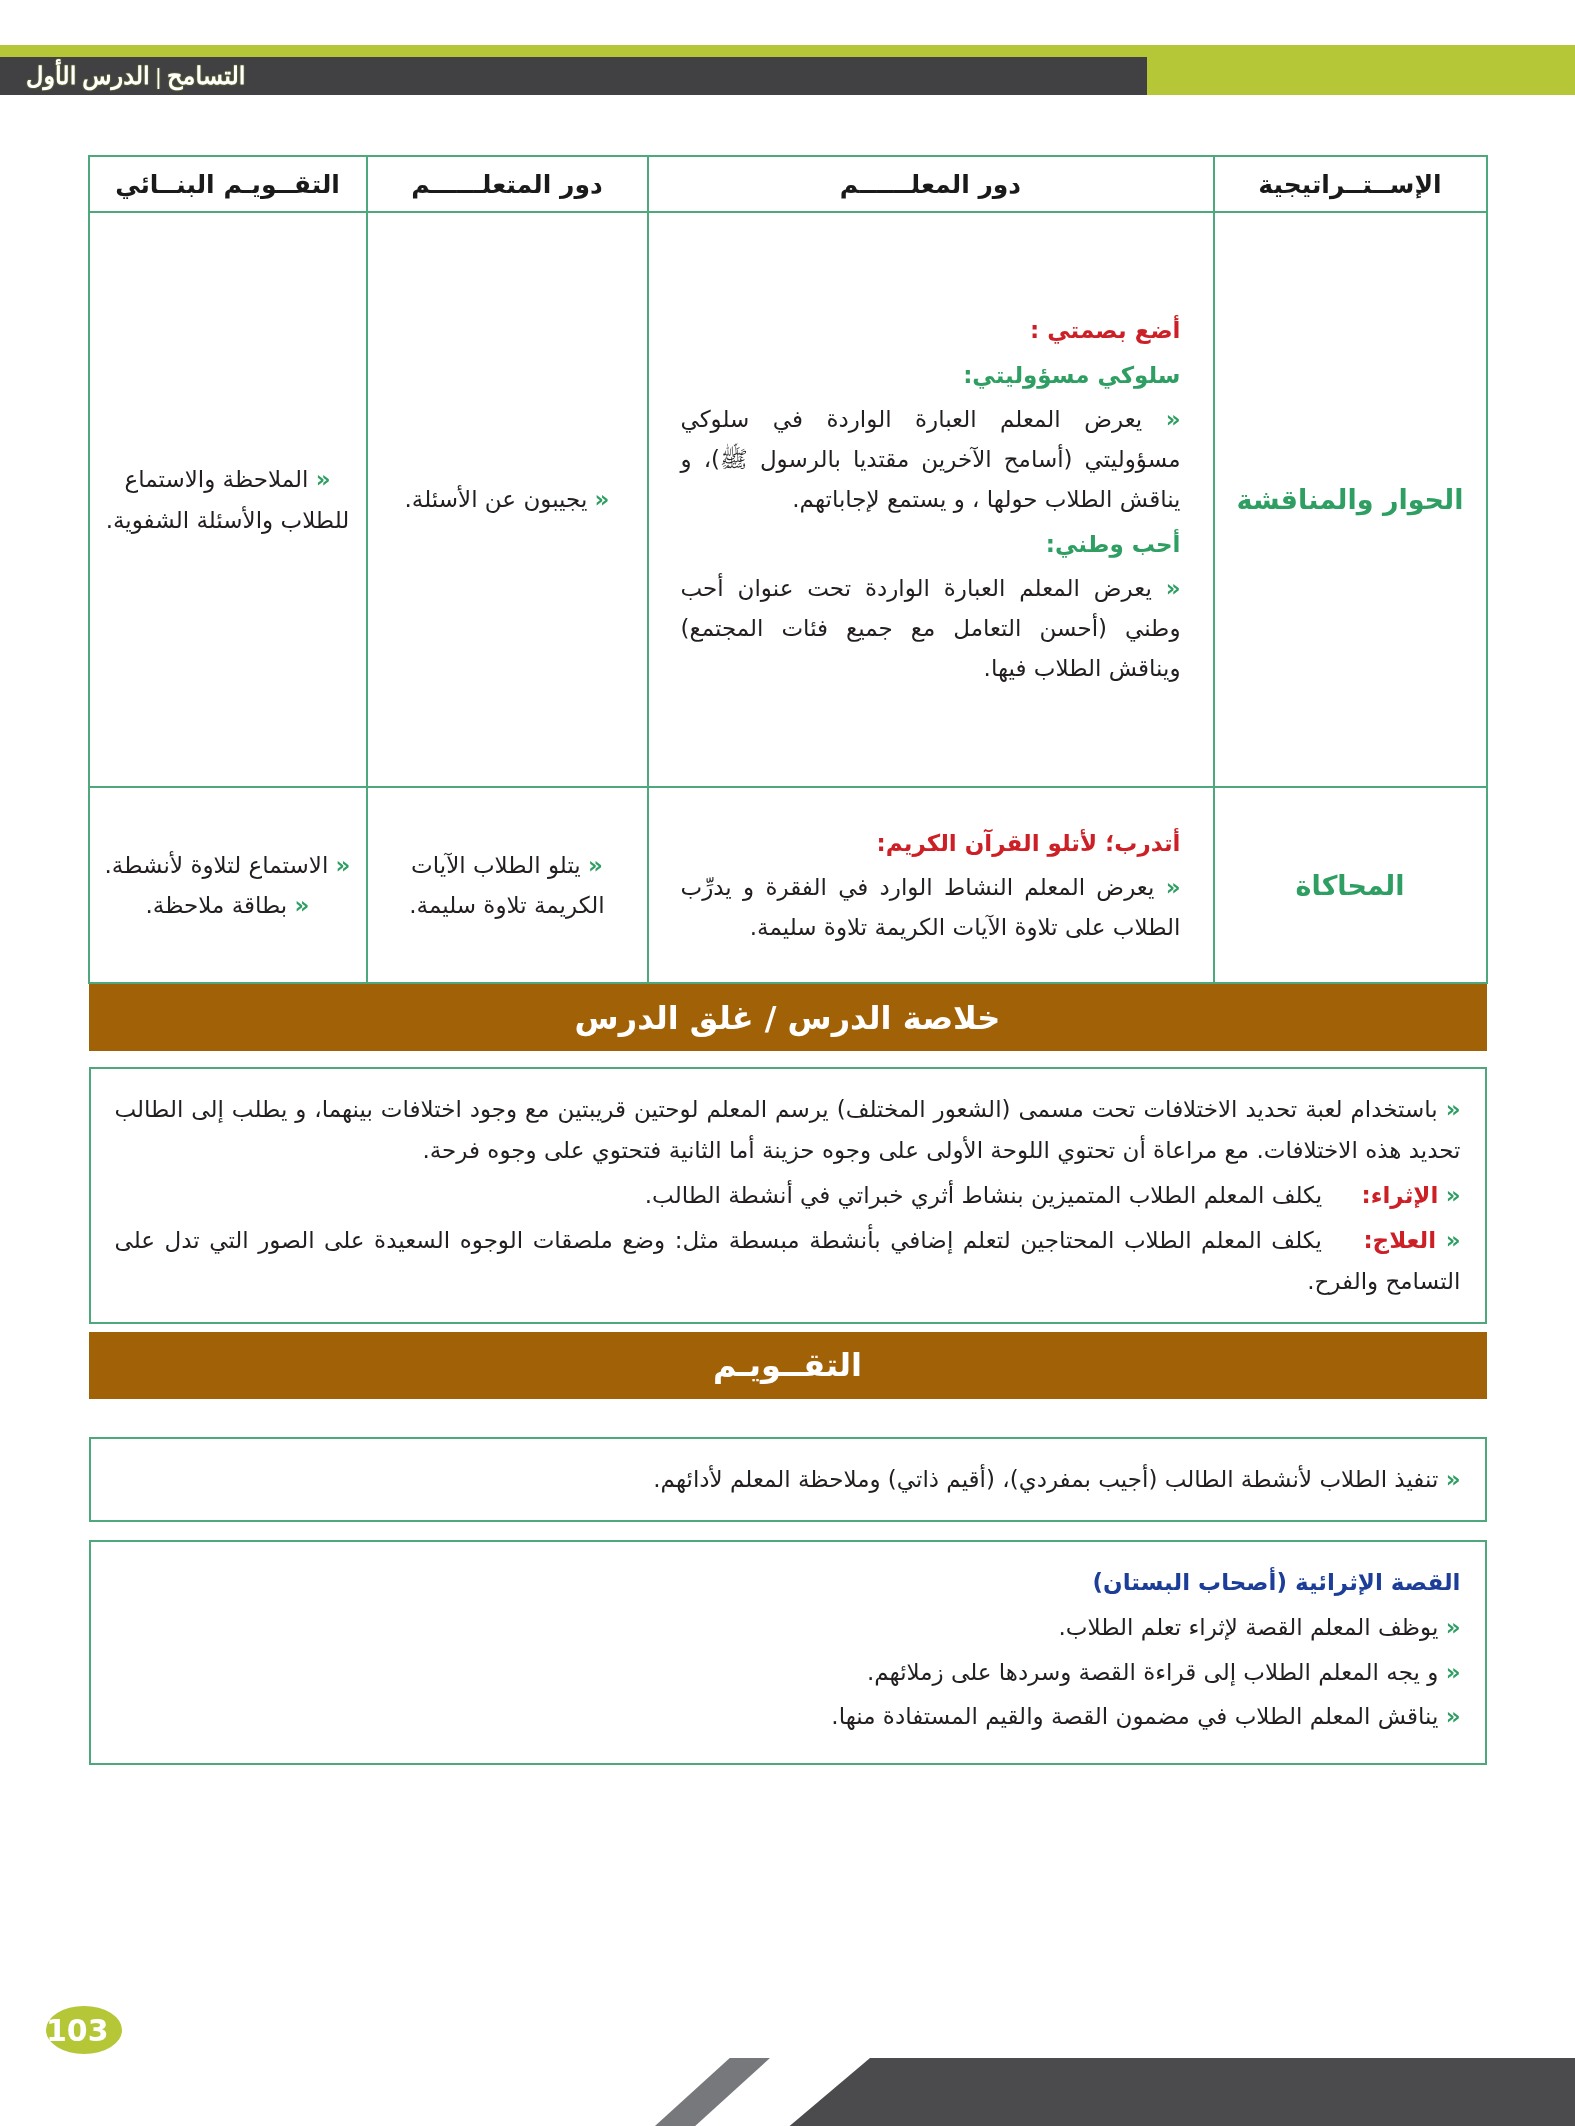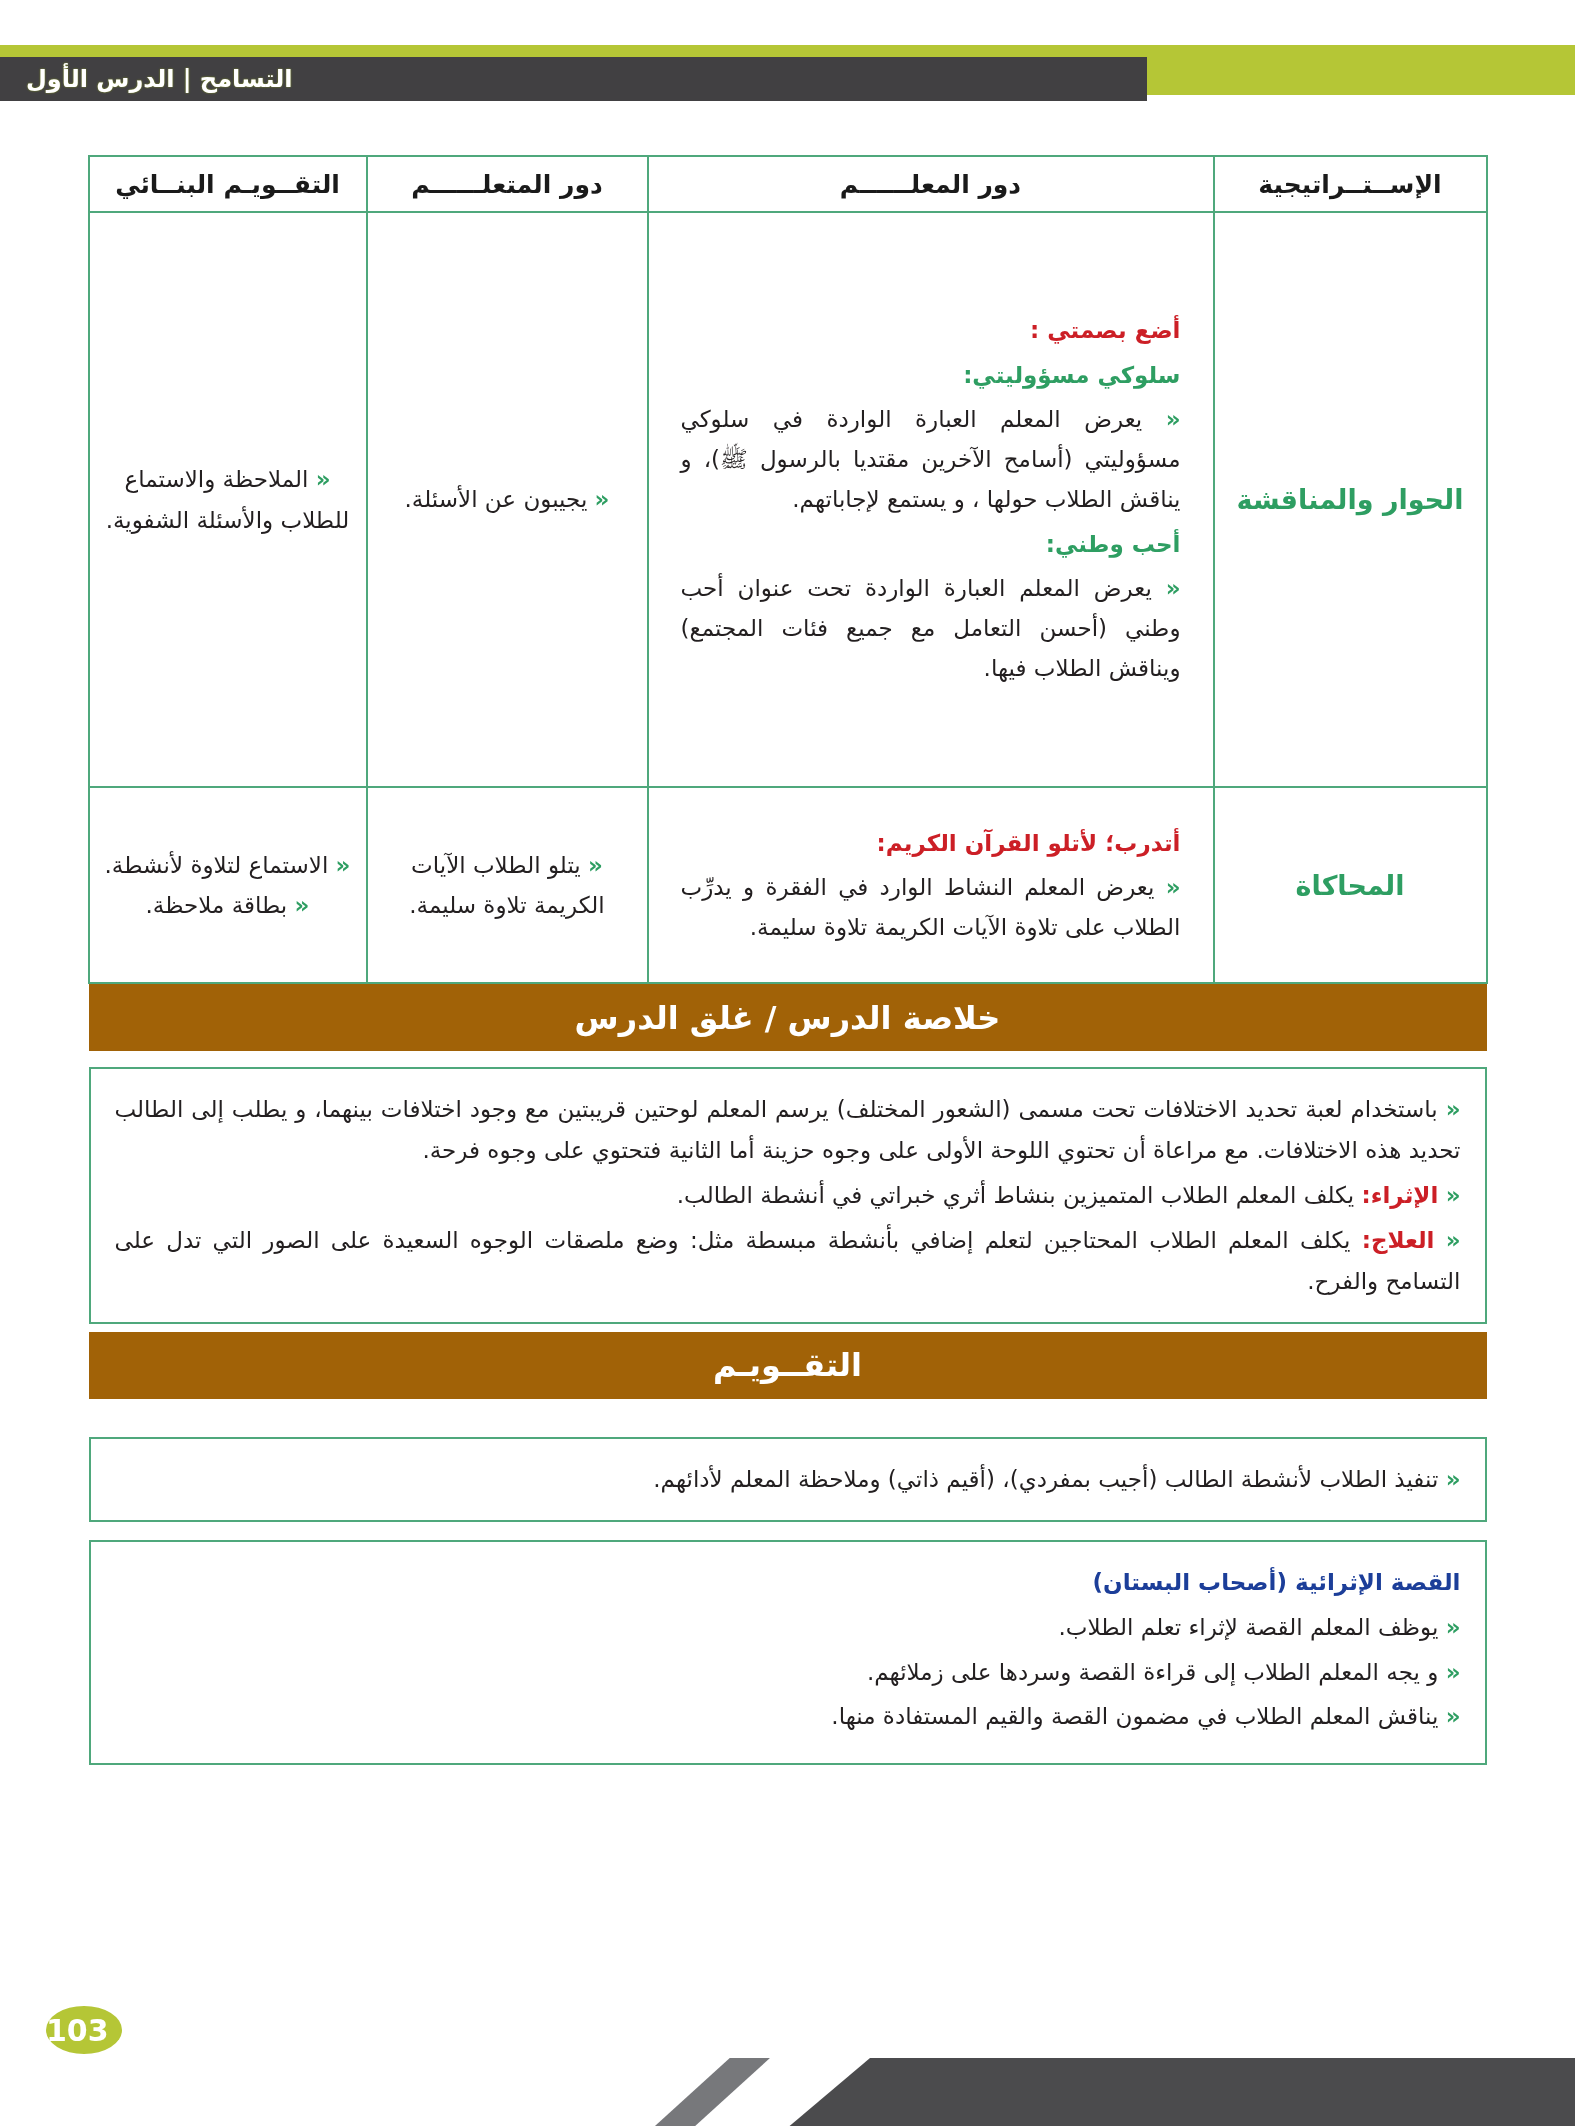--- a/index.html
+++ b/index.html
@@ -16,26 +16,27 @@
   }
 
   
   .topbar {
     position: absolute; top: 45px; left: 0;
     width: 100%; height: 50px;
     background: #b5c636;
   }
   .topbar-dark {
     position: absolute; top: 12px; left: 0;
-    width: 1147px; height: 44px;
+    width: 1147px; height: 38px;
     background: #414042;
     display: flex; align-items: center;
     justify-content: flex-start;
     padding-left: 26px;
     direction: ltr;
+    font-family: Liberation Serif, serif;
   }
   .topbar-title {
     direction: rtl;
     color: #ffffff;
     font-size: 24px;
     font-weight: bold;
     letter-spacing: 0.5px;
     text-shadow: 0 0 2px #8a9c22;
   }
 
@@ -65,21 +66,21 @@
     color: #2e9e62; font-weight: bold; font-size: 27px;
   }
   td.teacher-cell { padding: 18px 32px; font-size: 23px; line-height: 1.75; }
   td.center-cell  { padding: 10px 14px; font-size: 23px; line-height: 1.75; text-align: center; }
   .row-1 { height: 575px; }
   .row-2 { height: 196px; }
 
   .teacher-cell p { margin: 4px 0; }
   .bullet-line { text-align: justify; }
   .bullet { color: #2e9e62; font-weight: bold; }
-  .red-label   { color: #cc1f26; font-weight: bold; }
+  .red-label   { color: #cc1f26; font-weight: bold; margin-left: 32px; }
   .green-label { color: #2e9e62; font-weight: bold; }
   .blue-text   { color: #1c3e99; font-weight: bold; }
 
   
   .banner {
     width: 1398px; margin: 0 auto; height: 67px;
     background: #a16207;
     display: flex; align-items: center; justify-content: center;
     color: #ffffff; font-size: 32px; font-weight: bold;
   }

